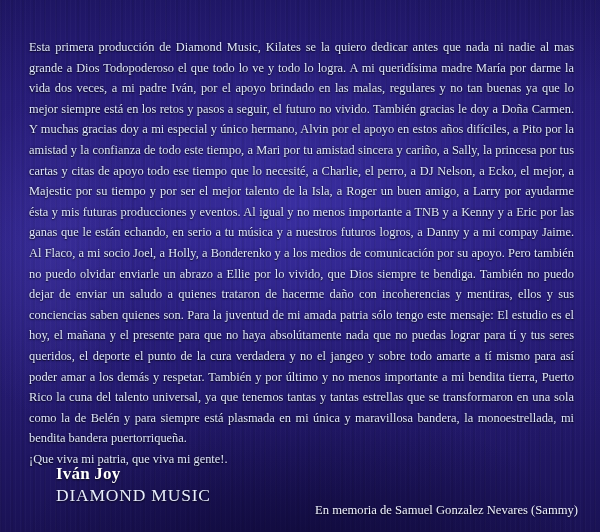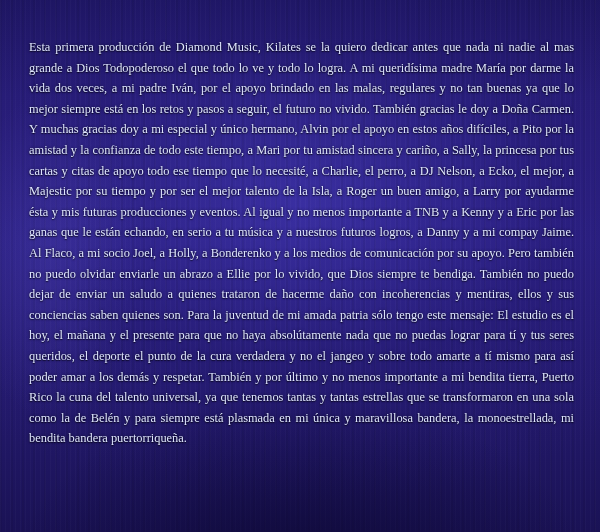--- a/index.html
+++ b/index.html
@@ -108,16 +108,22 @@
 </head>
 <body>
 
 <div class="page">
   <div class="texture"></div>
   <div class="glow-left"></div>
   <div class="glow-bottom"></div>
 
   <div class="body-text">
     <p>Esta primera producción de Diamond Music, Kilates se la quiero dedicar antes que nada ni nadie al mas grande a Dios Todopoderoso el que todo lo ve y todo lo logra. A mi queridísima madre María por darme la vida dos veces, a mi padre Iván, por el apoyo brindado en las malas, regulares y no tan buenas ya que lo mejor siempre está en los retos y pasos a seguir, el futuro no vivido. También gracias le doy a Doña Carmen. Y muchas gracias doy a mi especial y único hermano, Alvin por el apoyo en estos años difíciles, a Pito por la amistad y la confianza de todo este tiempo, a Mari por tu amistad sincera y cariño, a Sally, la princesa por tus cartas y citas de apoyo todo ese tiempo que lo necesité, a Charlie, el perro, a DJ Nelson, a Ecko, el mejor, a Majestic por su tiempo y por ser el mejor talento de la Isla, a Roger un buen amigo, a Larry por ayudarme ésta y mis futuras producciones y eventos. Al igual y no menos importante a TNB y a Kenny y a Eric por las ganas que le están echando, en serio a tu música y a nuestros futuros logros, a Danny y a mi compay Jaime. Al Flaco, a mi socio Joel, a Holly, a Bonderenko y a los medios de comunicación por su apoyo.  Pero también no puedo olvidar  enviarle un abrazo a Ellie por lo vivido, que Dios siempre te bendiga.  También no puedo dejar de enviar  un saludo  a  quienes trataron de hacerme daño con incoherencias y mentiras, ellos y sus conciencias saben quienes son. Para la juventud de mi amada patria sólo tengo este mensaje: El estudio es el hoy, el mañana y el presente para que no haya absolútamente nada que no puedas lograr para tí y tus seres queridos, el deporte el punto de la cura verdadera y no el jangeo y sobre todo amarte a tí mismo para así poder amar a los demás y respetar. También y por último y no menos importante a mi bendita tierra, Puerto Rico la cuna del talento universal, ya que tenemos tantas y tantas estrellas que se transformaron en una sola como la de Belén y para siempre está plasmada en mi única y maravillosa bandera, la monoestrellada, mi bendita bandera puertorriqueña.</p>
+    <p class="exclaim">¡Que viva mi patria, que viva mi gente!.</p>
   </div>
 
+  <div class="signature">
+    <div class="sig-name">Iván Joy</div>
+    <div class="sig-label">DIAMOND MUSIC</div>
+  </div>
 
+  <div class="memoriam">En memoria de Samuel Gonzalez Nevares (Sammy)</div>
 </div>
 
 </body></html>

